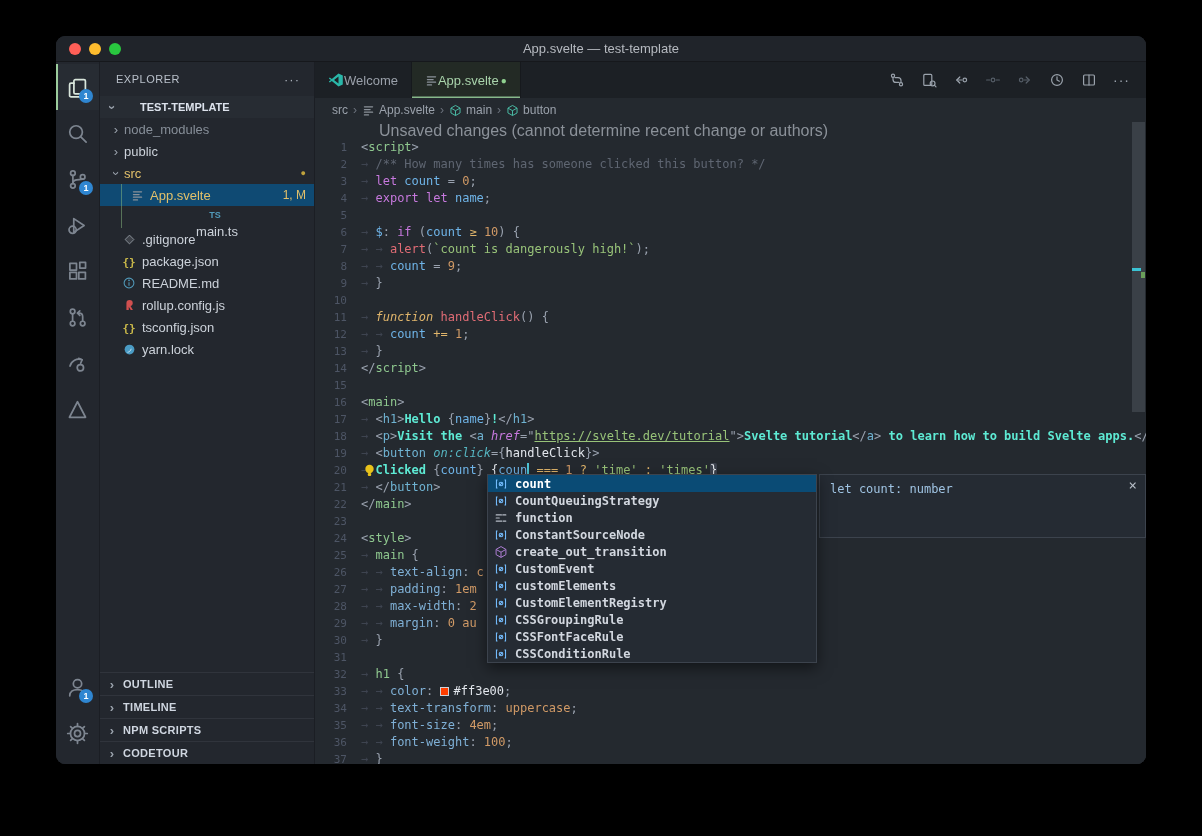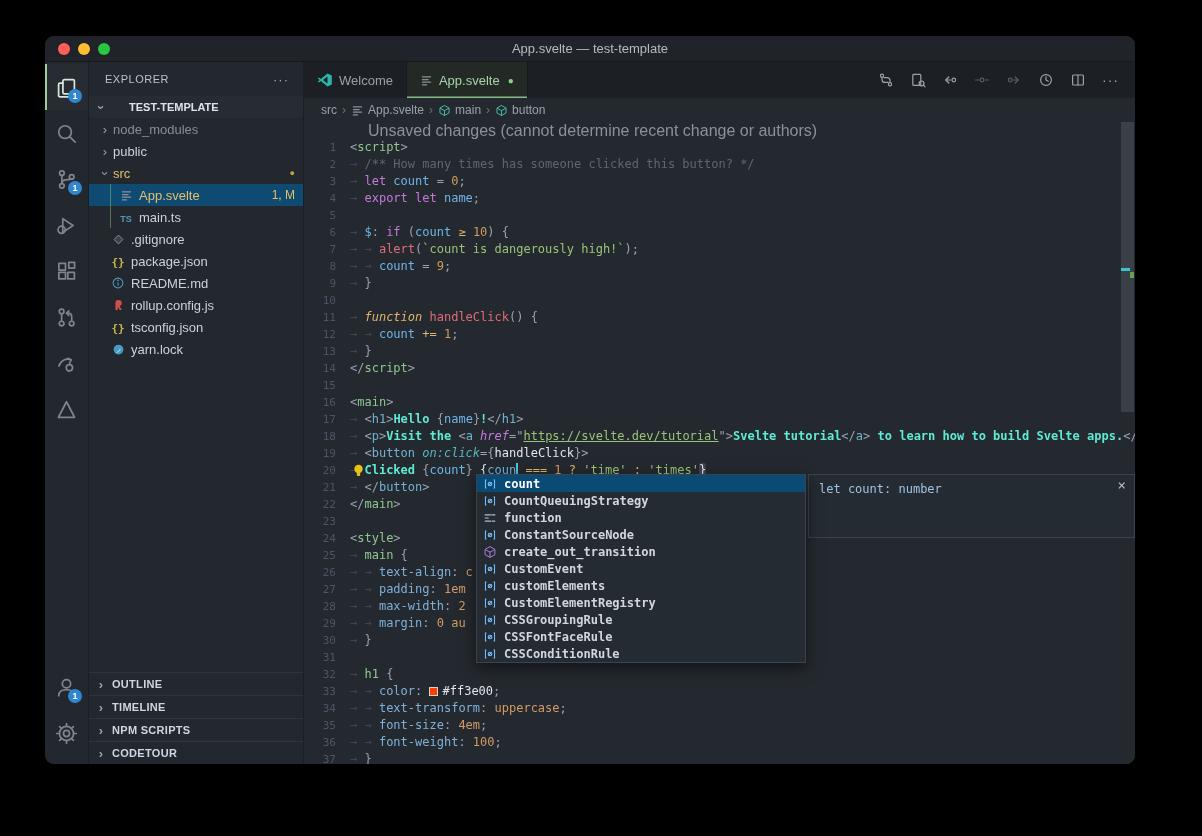--- a/index.html
+++ b/index.html
@@ -1,18 +1,18 @@
 <!DOCTYPE html>
 <html><head>
 <meta charset="utf-8">
 <style>
   html,body{margin:0;padding:0;background:#000;width:1202px;height:836px;overflow:hidden;}
   *{box-sizing:border-box;}
   .canvas{position:relative;width:1202px;height:836px;background:#000;font-family:"Liberation Sans",sans-serif;}
-  .window{position:absolute;left:45px;top:36px;width:1090px;height:728px;background:#24282f;border-radius:9px;overflow:hidden;display:flex;flex-direction:column;box-shadow:0 18px 50px rgba(0,0,0,.65);}
+  .window{position:absolute;left:56px;top:36px;width:1090px;height:728px;background:#24282f;border-radius:9px;overflow:hidden;display:flex;flex-direction:column;box-shadow:0 18px 50px rgba(0,0,0,.65);}
   
   .titlebar{height:26px;flex:0 0 26px;background:#20242a;display:flex;align-items:center;position:relative;border-bottom:1px solid #16181c;}
   .lights{position:absolute;left:13px;top:7px;display:flex;gap:8px;}
   .light{width:12px;height:12px;border-radius:50%;}
   .title{margin:0 auto;font-size:13px;color:#b6bac0;}
   
   .main{flex:1;display:flex;min-height:0;}
   .activitybar{width:44px;flex:0 0 44px;background:#23272e;border-right:1px solid #1b1e24;display:flex;flex-direction:column;align-items:stretch;padding-top:2px;}
   .ab-spacer{flex:1;}
   .ab-item{height:46px;display:flex;align-items:center;justify-content:center;color:#7d8590;position:relative;cursor:pointer;}
@@ -33,21 +33,21 @@
   .tw.rot{transform:rotate(90deg);}
   .icon-slot{width:18px;flex:0 0 18px;display:flex;justify-content:center;margin-right:4px;}
   .badge-txt{margin-left:auto;font-size:12px;color:#e2c06a;}
   .dot-mark{margin-left:auto;color:#bfa23c;font-size:9px;}
   .guide{position:absolute;left:21px;top:0;bottom:0;width:1px;background:rgba(140,190,130,.5);}
   .sb-bottom{margin-top:auto;}
   .section{height:23px;border-top:1px solid #30343c;display:flex;align-items:center;font-size:11px;font-weight:bold;color:#cfd6e0;padding-left:4px;gap:3px;cursor:pointer;letter-spacing:.3px;}
   
   .editor{flex:1;display:flex;flex-direction:column;background:#24292f;min-width:0;}
   .tabbar{height:36px;flex:0 0 36px;background:#1c2025;display:flex;align-items:stretch;}
-  .tab{display:flex;align-items:center;gap:6px;padding:0 13px;font-size:13px;color:#9aa0aa;border-right:1px solid #16191d;cursor:pointer;}
+  .tab{display:flex;align-items:center;padding:0 13px;font-size:13px;color:#9aa0aa;border-right:1px solid #16191d;cursor:pointer;}
   .tab.active{background:#232a25;color:#a9d3ab;box-shadow:inset 0 -1.5px 0 #87b88b;}
   .tab .dot{color:#8fd08f;font-size:10px;margin-left:2px;}
   .tab-actions{margin-left:auto;display:flex;align-items:center;gap:16px;padding-right:16px;color:#9aa2ac;}
   .act{cursor:pointer;display:flex;align-items:center;}
   .act.dim{color:#565e68;}
   .act .more-txt{font-size:14px;letter-spacing:1px;color:#9aa2ac;}
   .breadcrumbs{height:24px;flex:0 0 24px;display:flex;align-items:center;font-size:12px;color:#9aa1ab;padding-left:17px;gap:5px;}
   .bc{display:flex;align-items:center;gap:4px;cursor:pointer;}
   .bc-sep{color:#6b727c;}
   
@@ -240,21 +240,21 @@
                     <line x1="3" y1="3.5" x2="13" y2="3.5"></line>
                     <line x1="3" y1="6.8" x2="10" y2="6.8"></line>
                     <line x1="3" y1="10.1" x2="13" y2="10.1"></line>
                     <line x1="3" y1="13.4" x2="8" y2="13.4"></line>
                   </svg>
                 </span>
               </span>
               <span class="lbl">App.svelte</span>
               <span class="badge-txt">1, M</span>
             </div>
-            <div class="row" style="padding-left: 28px;">
+            <div class="row" style="padding-left: 28px; flex-direction: column;">
               <span class="guide"></span>
               <span class="icon-slot">
                 <span class="ic"><span style="color:#519aba;font-size:9px;font-weight:bold;letter-spacing:0;">TS</span></span>
               </span>
               <span class="lbl">main.ts</span>
             </div>
             <div class="row" style="padding-left: 20px;">
               <span class="icon-slot">
                 <span class="ic">
                   <svg width="13" height="13" viewBox="0 0 16 16" fill="rgba(138,145,153,.25)" stroke="#8a9199" stroke-width="1.2">

